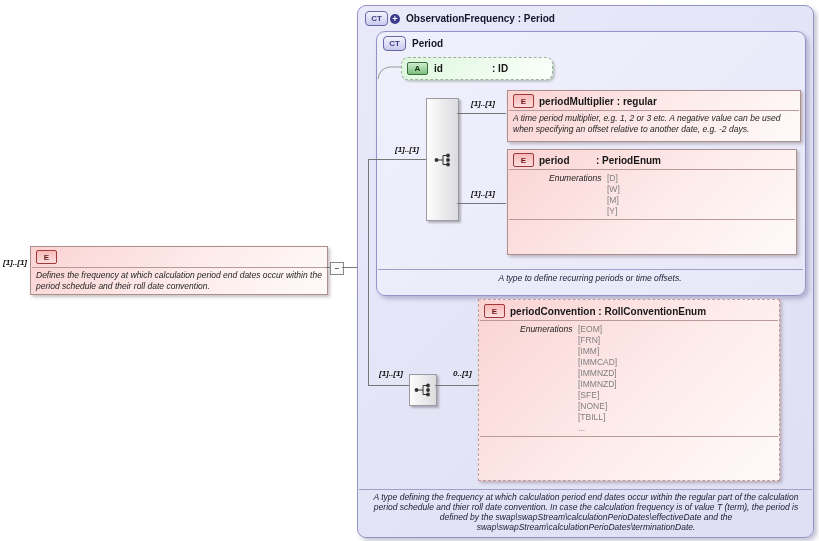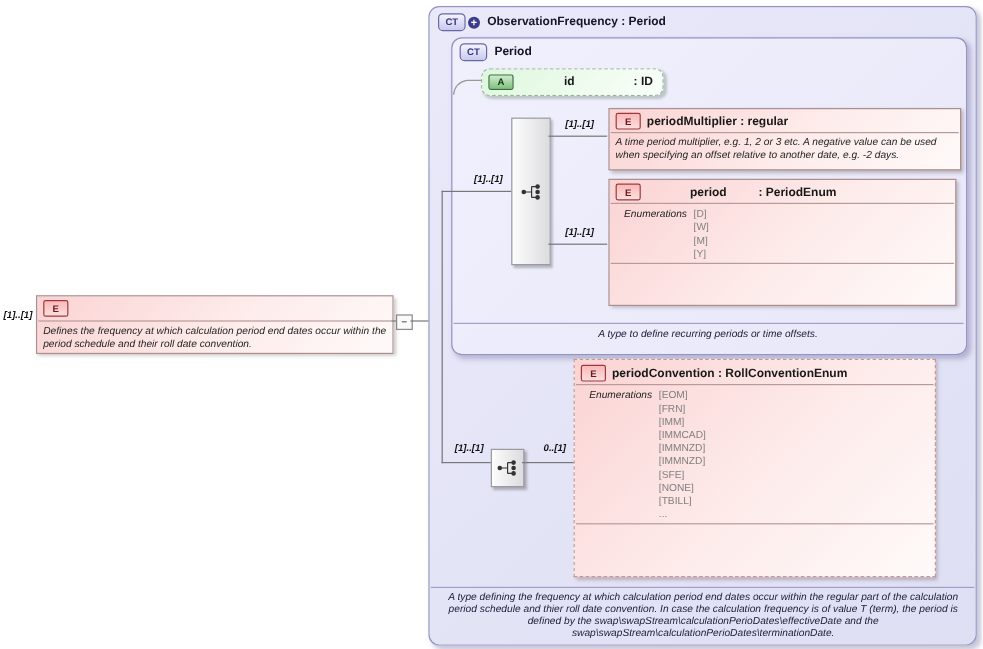--- a/index.html
+++ b/index.html
@@ -28,25 +28,25 @@
   .badge-a{width:19px;height:11px;border-radius:2px;border:1px solid #3a6b3a;
            background:linear-gradient(180deg,#cdeccd,#7fbf7f);color:#123312;}
 
   
   .ebox{position:absolute;border:1px solid #ab8f8f;
         background:linear-gradient(135deg,#fbd3d3 0%,#fdeceb 55%,#fefaf9 100%);
         box-shadow:2px 2px 3px rgba(100,80,80,.35);z-index:3;}
   .ebox.dashed{border:1px dashed #c09c9c;}
   .ehead{display:flex;align-items:center;gap:5px;padding:3px 5px;height:14px;}
   .etitle{font-weight:bold;font-size:10px;white-space:nowrap;color:#181818;}
-  .ename{font-weight:bold;font-size:10px;white-space:nowrap;color:#181818;margin-left:36px;}
+  .ename{font-weight:bold;font-size:10px;white-space:nowrap;color:#181818;}
   .etype{font-weight:bold;font-size:10px;white-space:nowrap;color:#181818;text-align:center;}
   .esep{height:1px;background:#b89a9a;margin:0 1px;}
   .edesc{padding:2px 5px;font:italic 8.5px/10.5px "Liberation Sans",sans-serif;color:#242424;}
-  .enumwrap{display:flex;padding:3px 6px 2px 12px;}
+  .enumwrap{display:flex;padding:3px 6px 2px 0;margin-left:41px;}
   .enumlabel{font:italic 8.5px "Liberation Sans",sans-serif;width:58px;flex:0 0 58px;color:#222;}
   .enumvals{display:flex;flex-direction:column;font:8.5px/11px "Liberation Sans",sans-serif;color:#808080;}
 
   
   .abox{position:absolute;border:1px dashed #9cb09c;border-radius:7px;
         background:linear-gradient(135deg,#ddf7dd,#fbfffb);
         box-shadow:2px 2px 2px rgba(80,110,80,.3);display:flex;align-items:center;gap:6px;padding:0 5px;z-index:3;}
 
   
   .seqbox{position:absolute;border:1px solid #9a9aa2;

